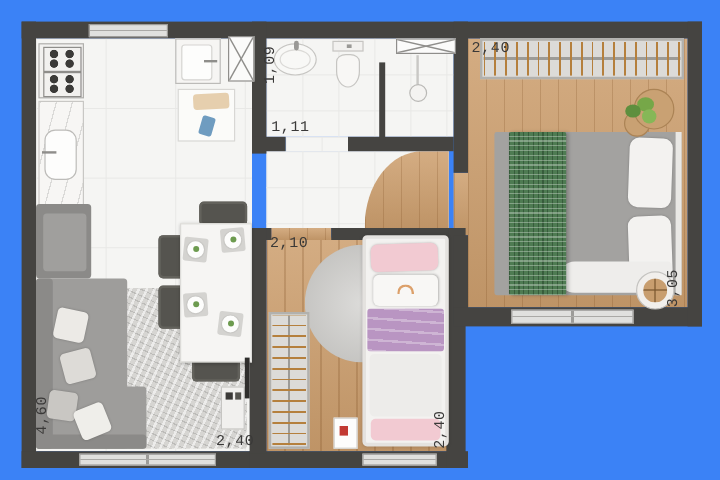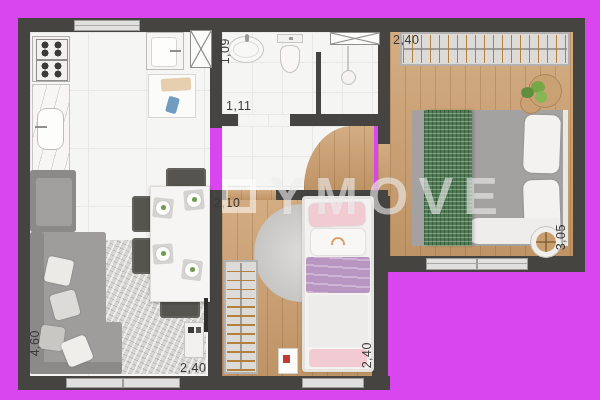--- a/index.html
+++ b/index.html
@@ -1,17 +1,17 @@
 <!DOCTYPE html>
 <html><head>
 <meta charset="utf-8">
 <style>
   html,body{margin:0;padding:0;background:#fdfdfc;}
-  #stage{position:relative;width:600px;height:400px;background:#d946ef;overflow:hidden;
-         font-family:Liberation Sans, sans-serif;}
+  #stage{position:relative;width:600px;height:400px;background:#3b82f6;overflow:hidden;
+         font-family:Liberation Mono, monospace;}
   .abs{position:absolute;}
   
   .wall{position:absolute;background:#454441;}
   
   .tile{position:absolute;background-color:#f5f5f3;
         background-image:linear-gradient(#e8e8e6 1px,transparent 1px),
                          linear-gradient(90deg,#e8e8e6 1px,transparent 1px);
         background-size:58px 58px;}
   .tile.small{background-size:30px 30px;}
   .wood{position:absolute;background-color:#cd9f6e;
@@ -214,24 +214,20 @@
 
   <div class="abs" style="left:184px;top:322px;width:20px;height:36px;background:#f1f0ee;border:1px solid #c6c5c2;box-sizing:border-box;">
     <span class="abs" style="left:3px;top:4px;width:6px;height:6px;background:#3b3a38;"></span>
     <span class="abs" style="left:11px;top:4px;width:5px;height:6px;background:#55544f;"></span>
   </div>
   <div class="abs" style="left:204px;top:298px;width:4px;height:34px;background:#2f2e2c;"></div>
 
   <div class="dim" style="left:393px;top:33px;">2,40</div>
   <div class="dim v" style="left:218px;top:38px;">1,09</div>
   <div class="dim" style="left:226px;top:99px;">1,11</div>
-  <div class="dim" style="left:214px;top:196px;">2,10</div>
+  <div class="dim" style="left:225px;top:196px;">2,10</div>
   <div class="dim v" style="left:554px;top:224px;">3,05</div>
   <div class="dim v" style="left:360px;top:342px;">2,40</div>
   <div class="dim v" style="left:28px;top:330px;">4,60</div>
   <div class="dim" style="left:180px;top:361px;">2,40</div>
 
-  <div class="wm" style="left:222px;top:170px;">
-    <span class="wm-icon"></span>
-    <span class="wm-text">YMOVE</span>
-  </div>
 
 </div>
 
 </body></html>

